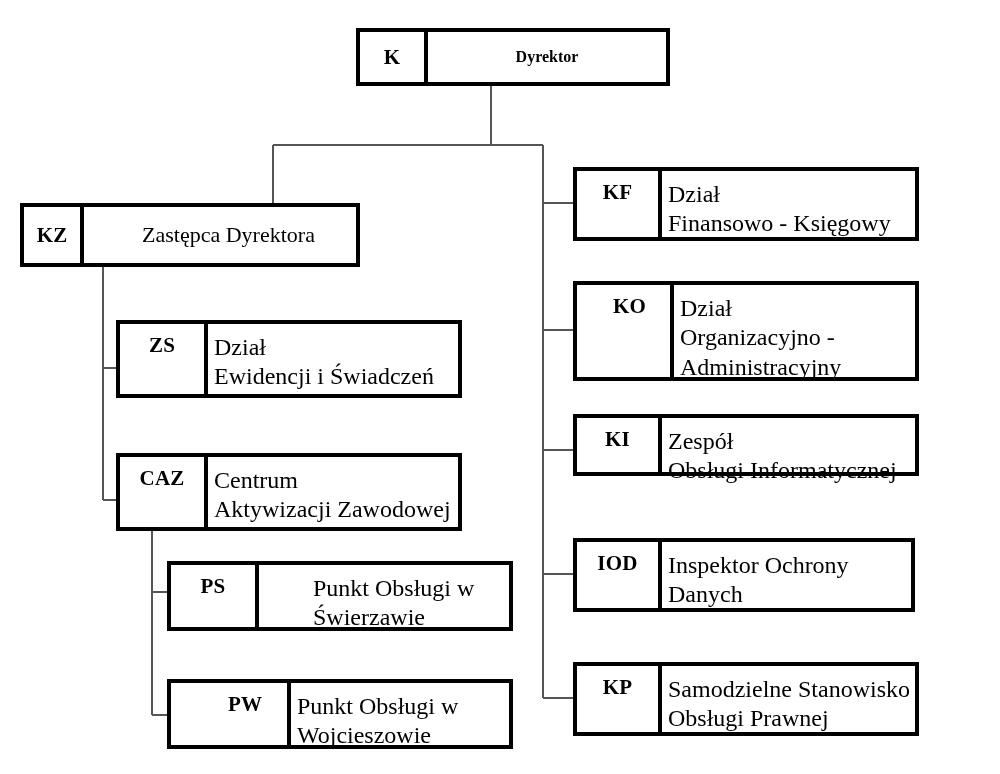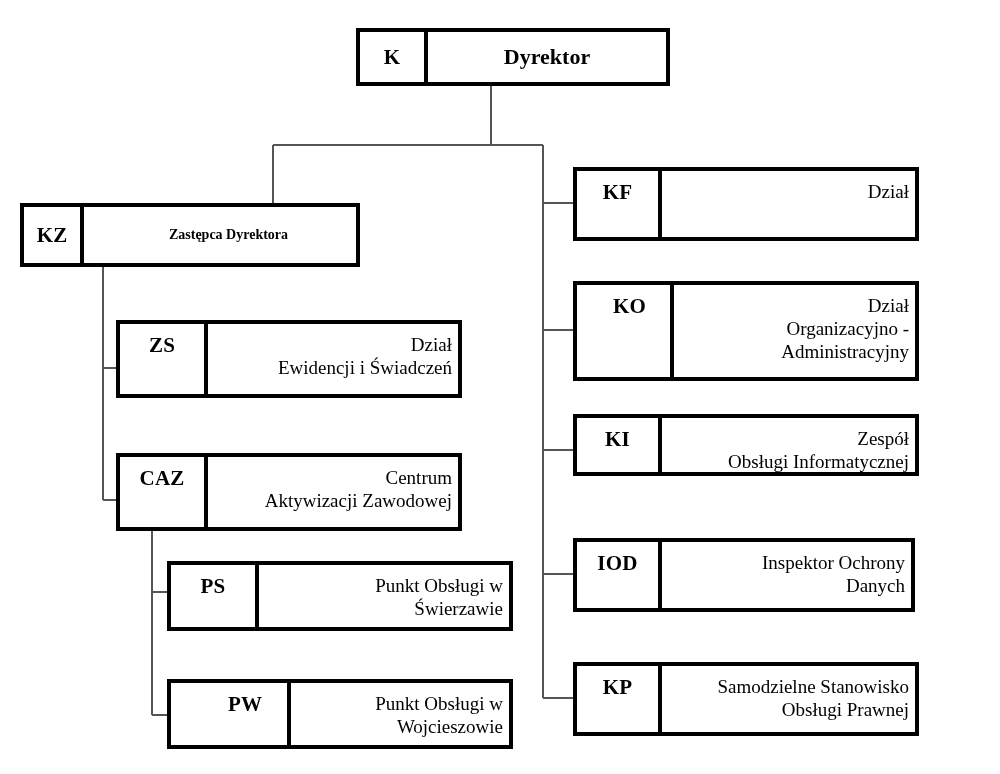--- a/index.html
+++ b/index.html
@@ -42,50 +42,50 @@
     font-size: 21px;
     letter-spacing: 0.2px;
     color: #000000;
     flex: 0 0 auto;
   }
   .node-title {
     box-sizing: border-box;
     flex: 1 1 auto;
     display: flex;
     flex-direction: column;
-    align-items: flex-end;
+    align-items: flex-start;
     justify-content: flex-start;
     text-align: center;
-    font-size: 19px;
+    font-size: 24px;
     line-height: 1.22;
     color: #000000;
     padding: 0 6px;
   }
   .node-title .tline {
     display: block;
     white-space: nowrap;
   }
   
   .node.level-root .node-code,
   .node.level-root .node-title {
     align-items: center;
     justify-content: center;
   }
   .node.level-root .node-title {
     font-weight: bold;
-    font-size: 22px;
+    font-size: 16px;
   }
   .node.level-deputy .node-code,
   .node.level-deputy .node-title {
     align-items: center;
     justify-content: center;
   }
   .node.level-deputy .node-title {
-    font-weight: bold;
-    font-size: 14px;
+    font-weight: normal;
+    font-size: 22px;
     padding-left: 23px;
   }
   .node-code.pad-top,
   .node-title.pad-top {
     padding-top: 9px;
   }
 </style>
 </head>
 <body>
 
@@ -156,20 +156,21 @@
         <div class="node-code pad-top" style="width: 88px;">PW</div>
         <div class="node-title pad-top">
           <span class="tline">Punkt Obsługi w</span>
           <span class="tline">Wojcieszowie</span>
         </div>
       </div>
       <div class="node level-unit" style="left: 573px; top: 167px; width: 346px; height: 74px;">
         <div class="node-code pad-top" style="width: 85px;">KF</div>
         <div class="node-title pad-top">
           <span class="tline">Dział</span>
+          <span class="tline">Finansowo - Księgowy</span>
         </div>
       </div>
       <div class="node level-unit" style="left: 573px; top: 281px; width: 346px; height: 100px; padding-left: 12px;">
         <div class="node-code pad-top" style="width: 85px;">KO</div>
         <div class="node-title pad-top">
           <span class="tline">Dział</span>
           <span class="tline">Organizacyjno -</span>
           <span class="tline">Administracyjny</span>
         </div>
       </div>

